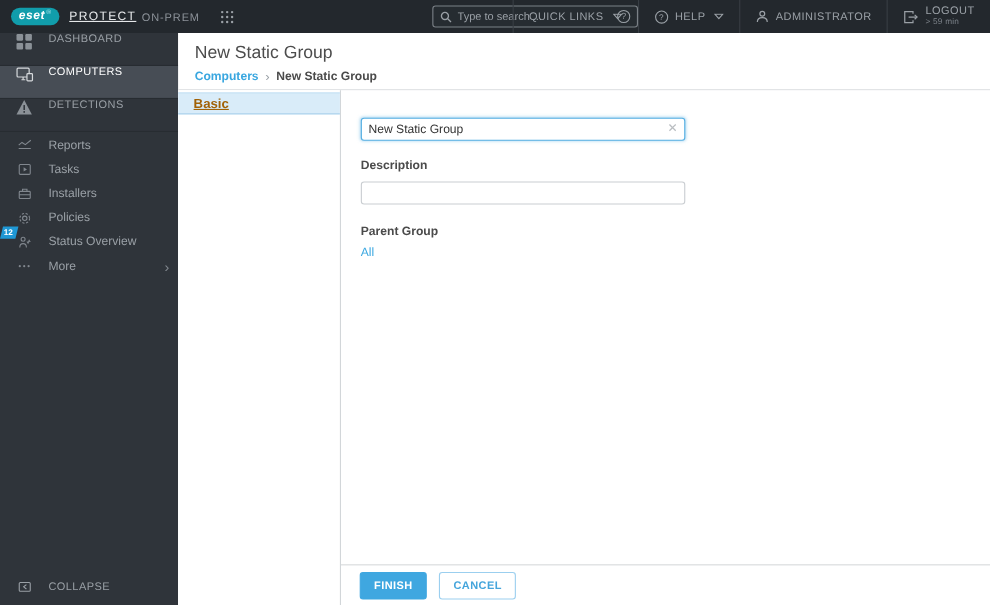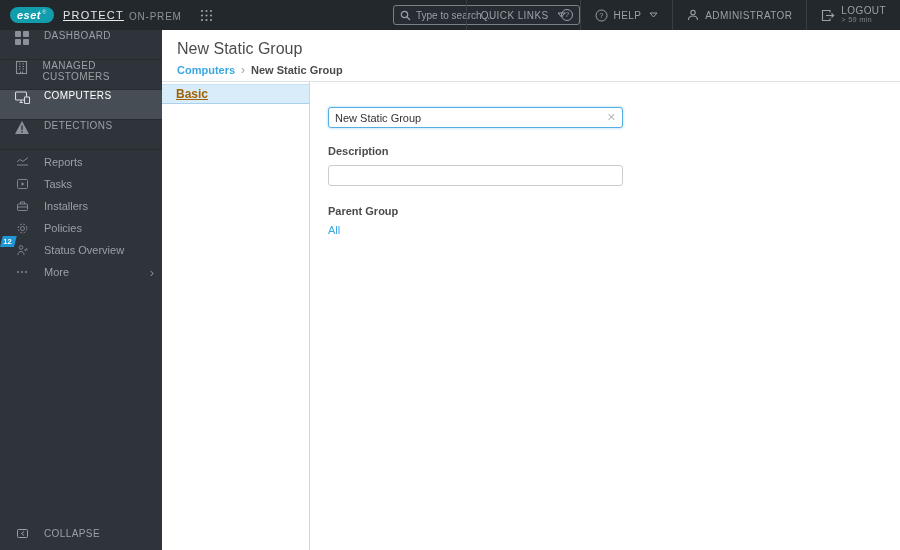--- a/index.html
+++ b/index.html
@@ -157,36 +157,20 @@
       <span class="ic">
         <svg width="16" height="16" viewBox="0 0 16 16" fill="#8b9197">
             <rect x="1" y="1" width="6" height="6" rx="1"></rect>
             <rect x="9" y="1" width="6" height="6" rx="1"></rect>
             <rect x="1" y="9" width="6" height="6" rx="1"></rect>
             <rect x="9" y="9" width="6" height="6" rx="1"></rect>
           </svg>
       </span>
       <span>DASHBOARD</span>
     </div>
-    <div class="item">
-      <span class="ic">
-        <svg width="15" height="15" viewBox="0 0 15 15" fill="none" stroke="#8b9197" stroke-width="1.1">
-            <rect x="2.5" y="1.5" width="10" height="12"></rect>
-            <line x1="5" y1="4" x2="6.5" y2="4"></line>
-            <line x1="8.5" y1="4" x2="10" y2="4"></line>
-            <line x1="5" y1="6.5" x2="6.5" y2="6.5"></line>
-            <line x1="8.5" y1="6.5" x2="10" y2="6.5"></line>
-            <line x1="5" y1="9" x2="6.5" y2="9"></line>
-            <line x1="8.5" y1="9" x2="10" y2="9"></line>
-            <line x1="6.5" y1="13.5" x2="6.5" y2="11.5"></line>
-            <line x1="8.5" y1="13.5" x2="8.5" y2="11.5"></line>
-          </svg>
-      </span>
-      <span>MANAGED CUSTOMERS</span>
-    </div>
     <div class="item selected">
       <span class="ic">
         <svg width="17" height="15" viewBox="0 0 17 15" fill="none" stroke="#d7dadd" stroke-width="1.1">
             <rect x="1.5" y="2" width="11" height="8" rx="1"></rect>
             <path d="M5.5 12.5 L9 12.5"></path>
             <line x1="7" y1="10" x2="7" y2="12.5"></line>
             <rect x="10.5" y="7" width="5" height="6.5" rx="0.8" fill="#474d55"></rect>
           </svg>
       </span>
       <span>COMPUTERS</span>
@@ -300,13 +284,17 @@
     <div class="field-label">Description</div>
     <div class="input-wrap">
       <input type="text" value="" style="">
     </div>
 
     <div class="gap18"></div>
     <div class="field-label">Parent Group</div>
     <span class="link">All</span>
   </div>
 
+  <div class="footer">
+    <button class="btn btn-primary">FINISH</button>
+    <button class="btn btn-secondary">CANCEL</button>
+  </div>
 </main>
 
 </body></html>

